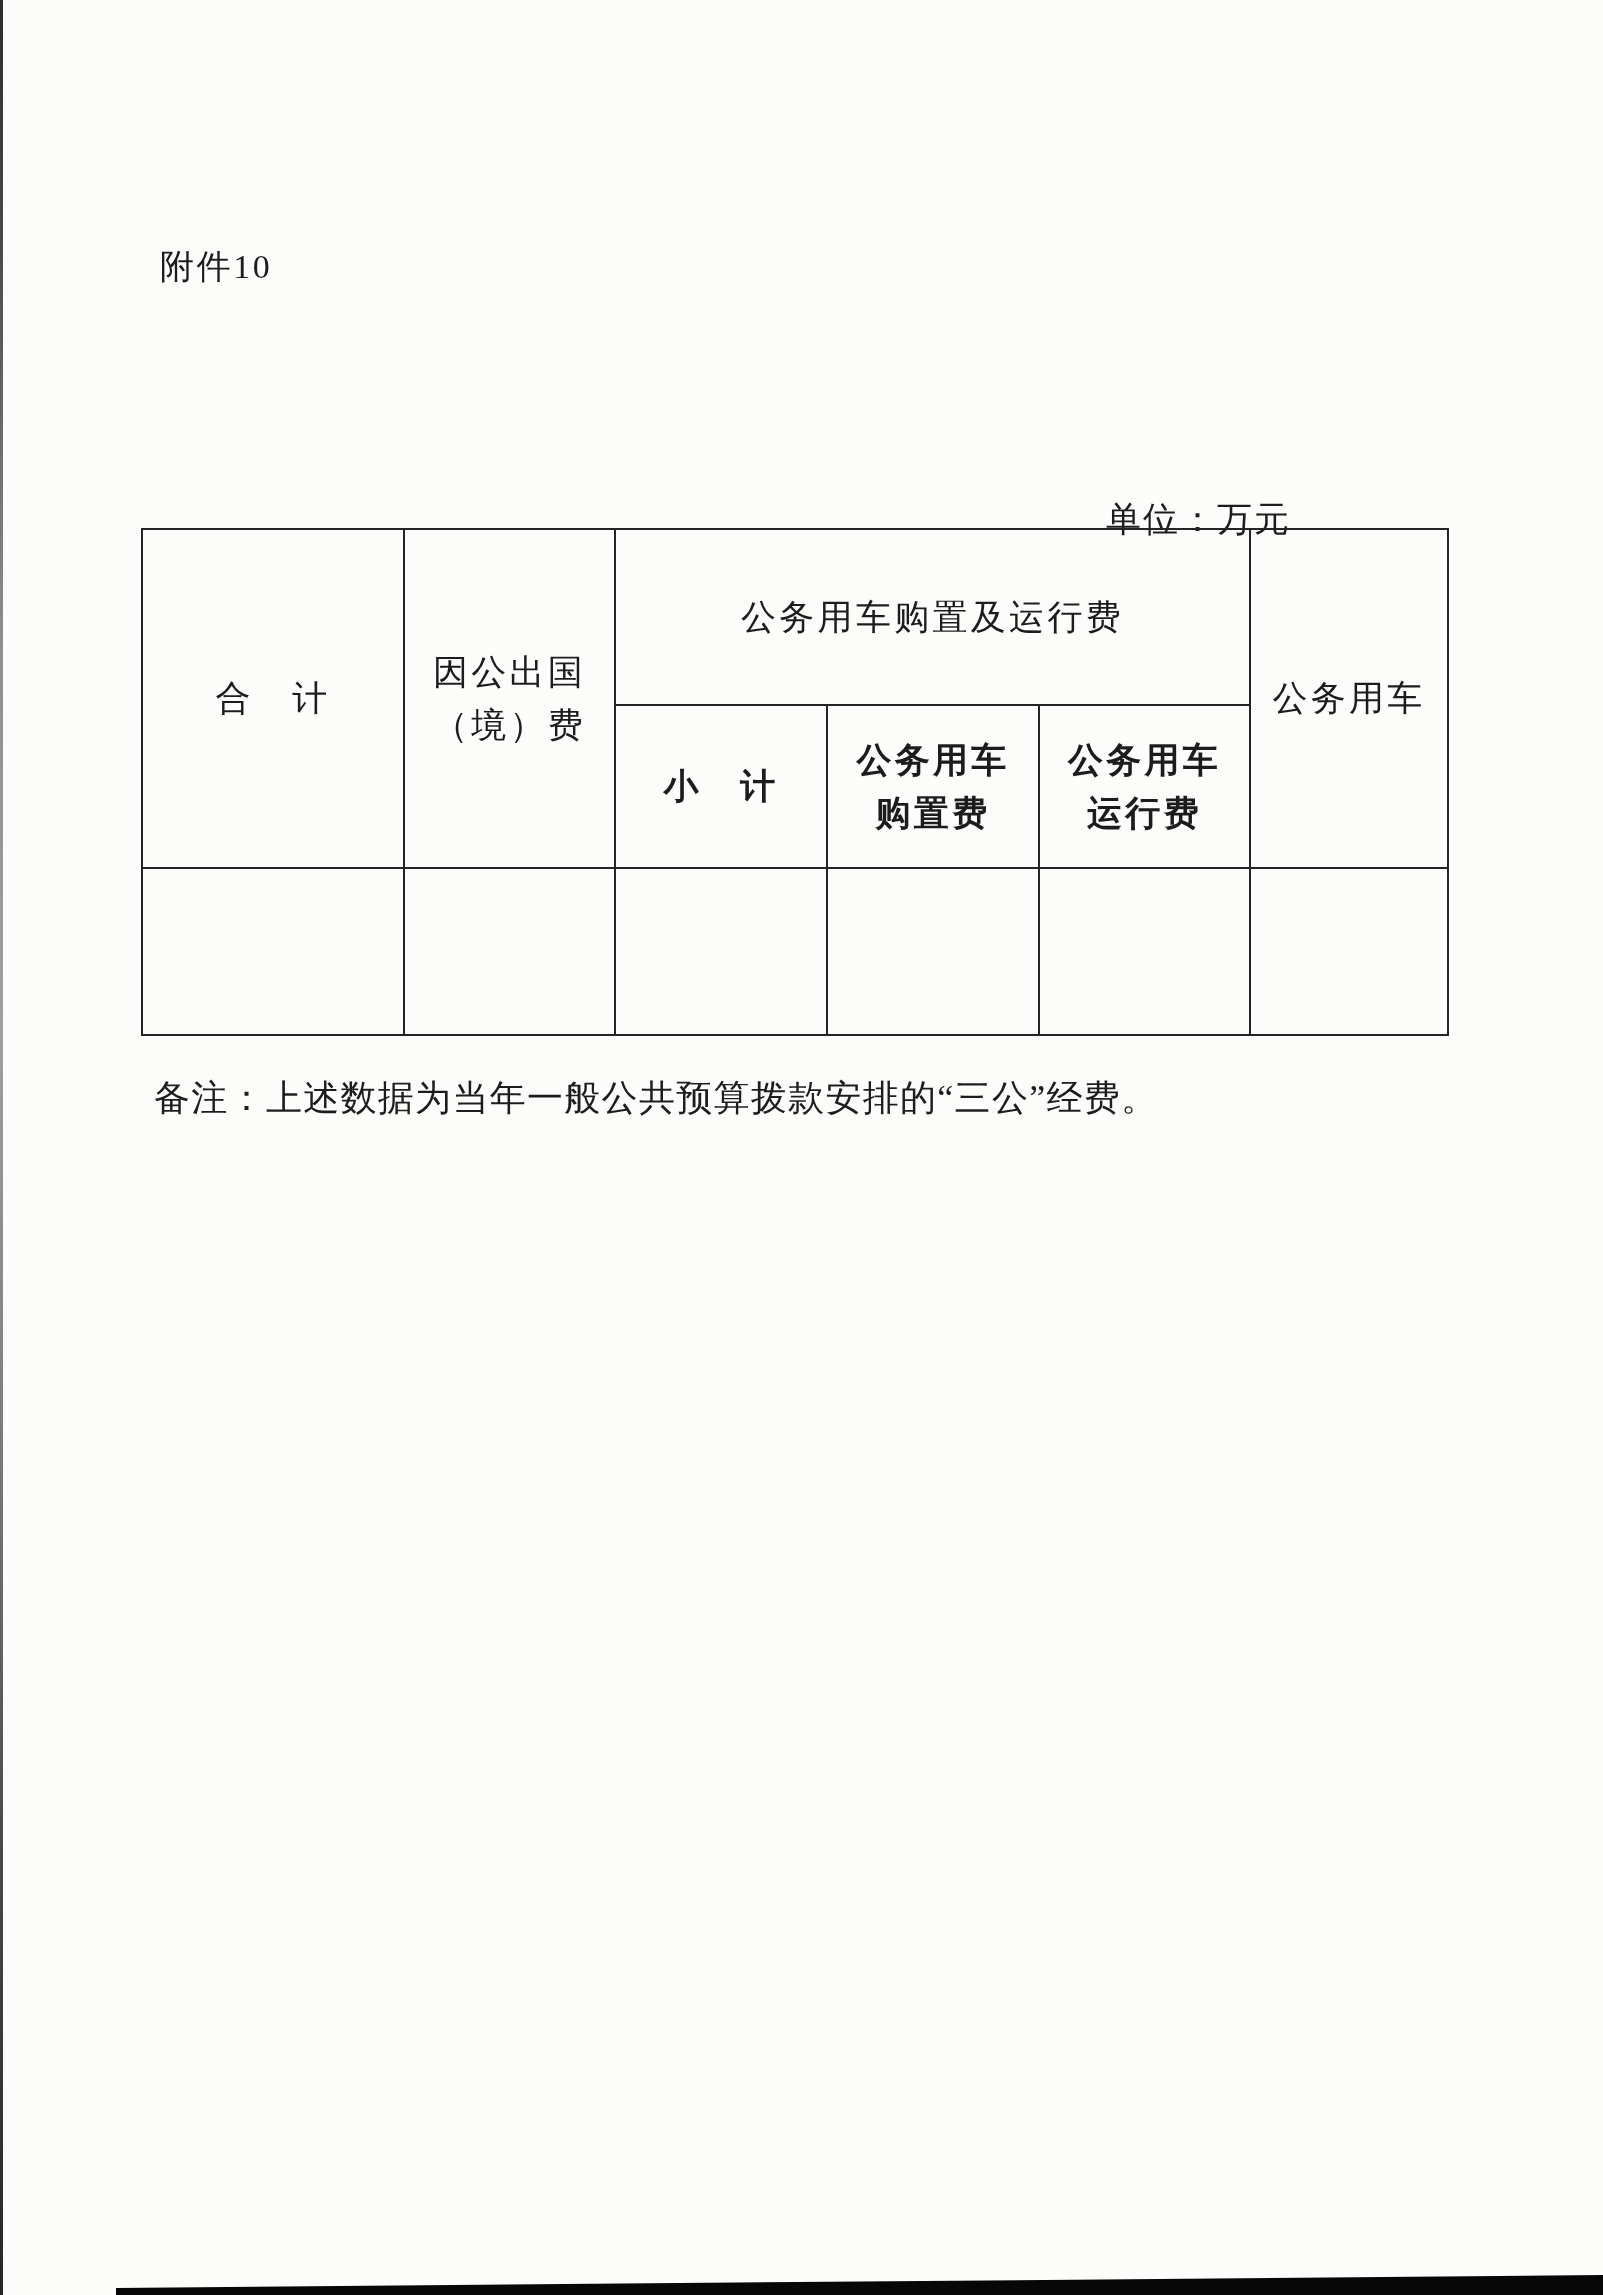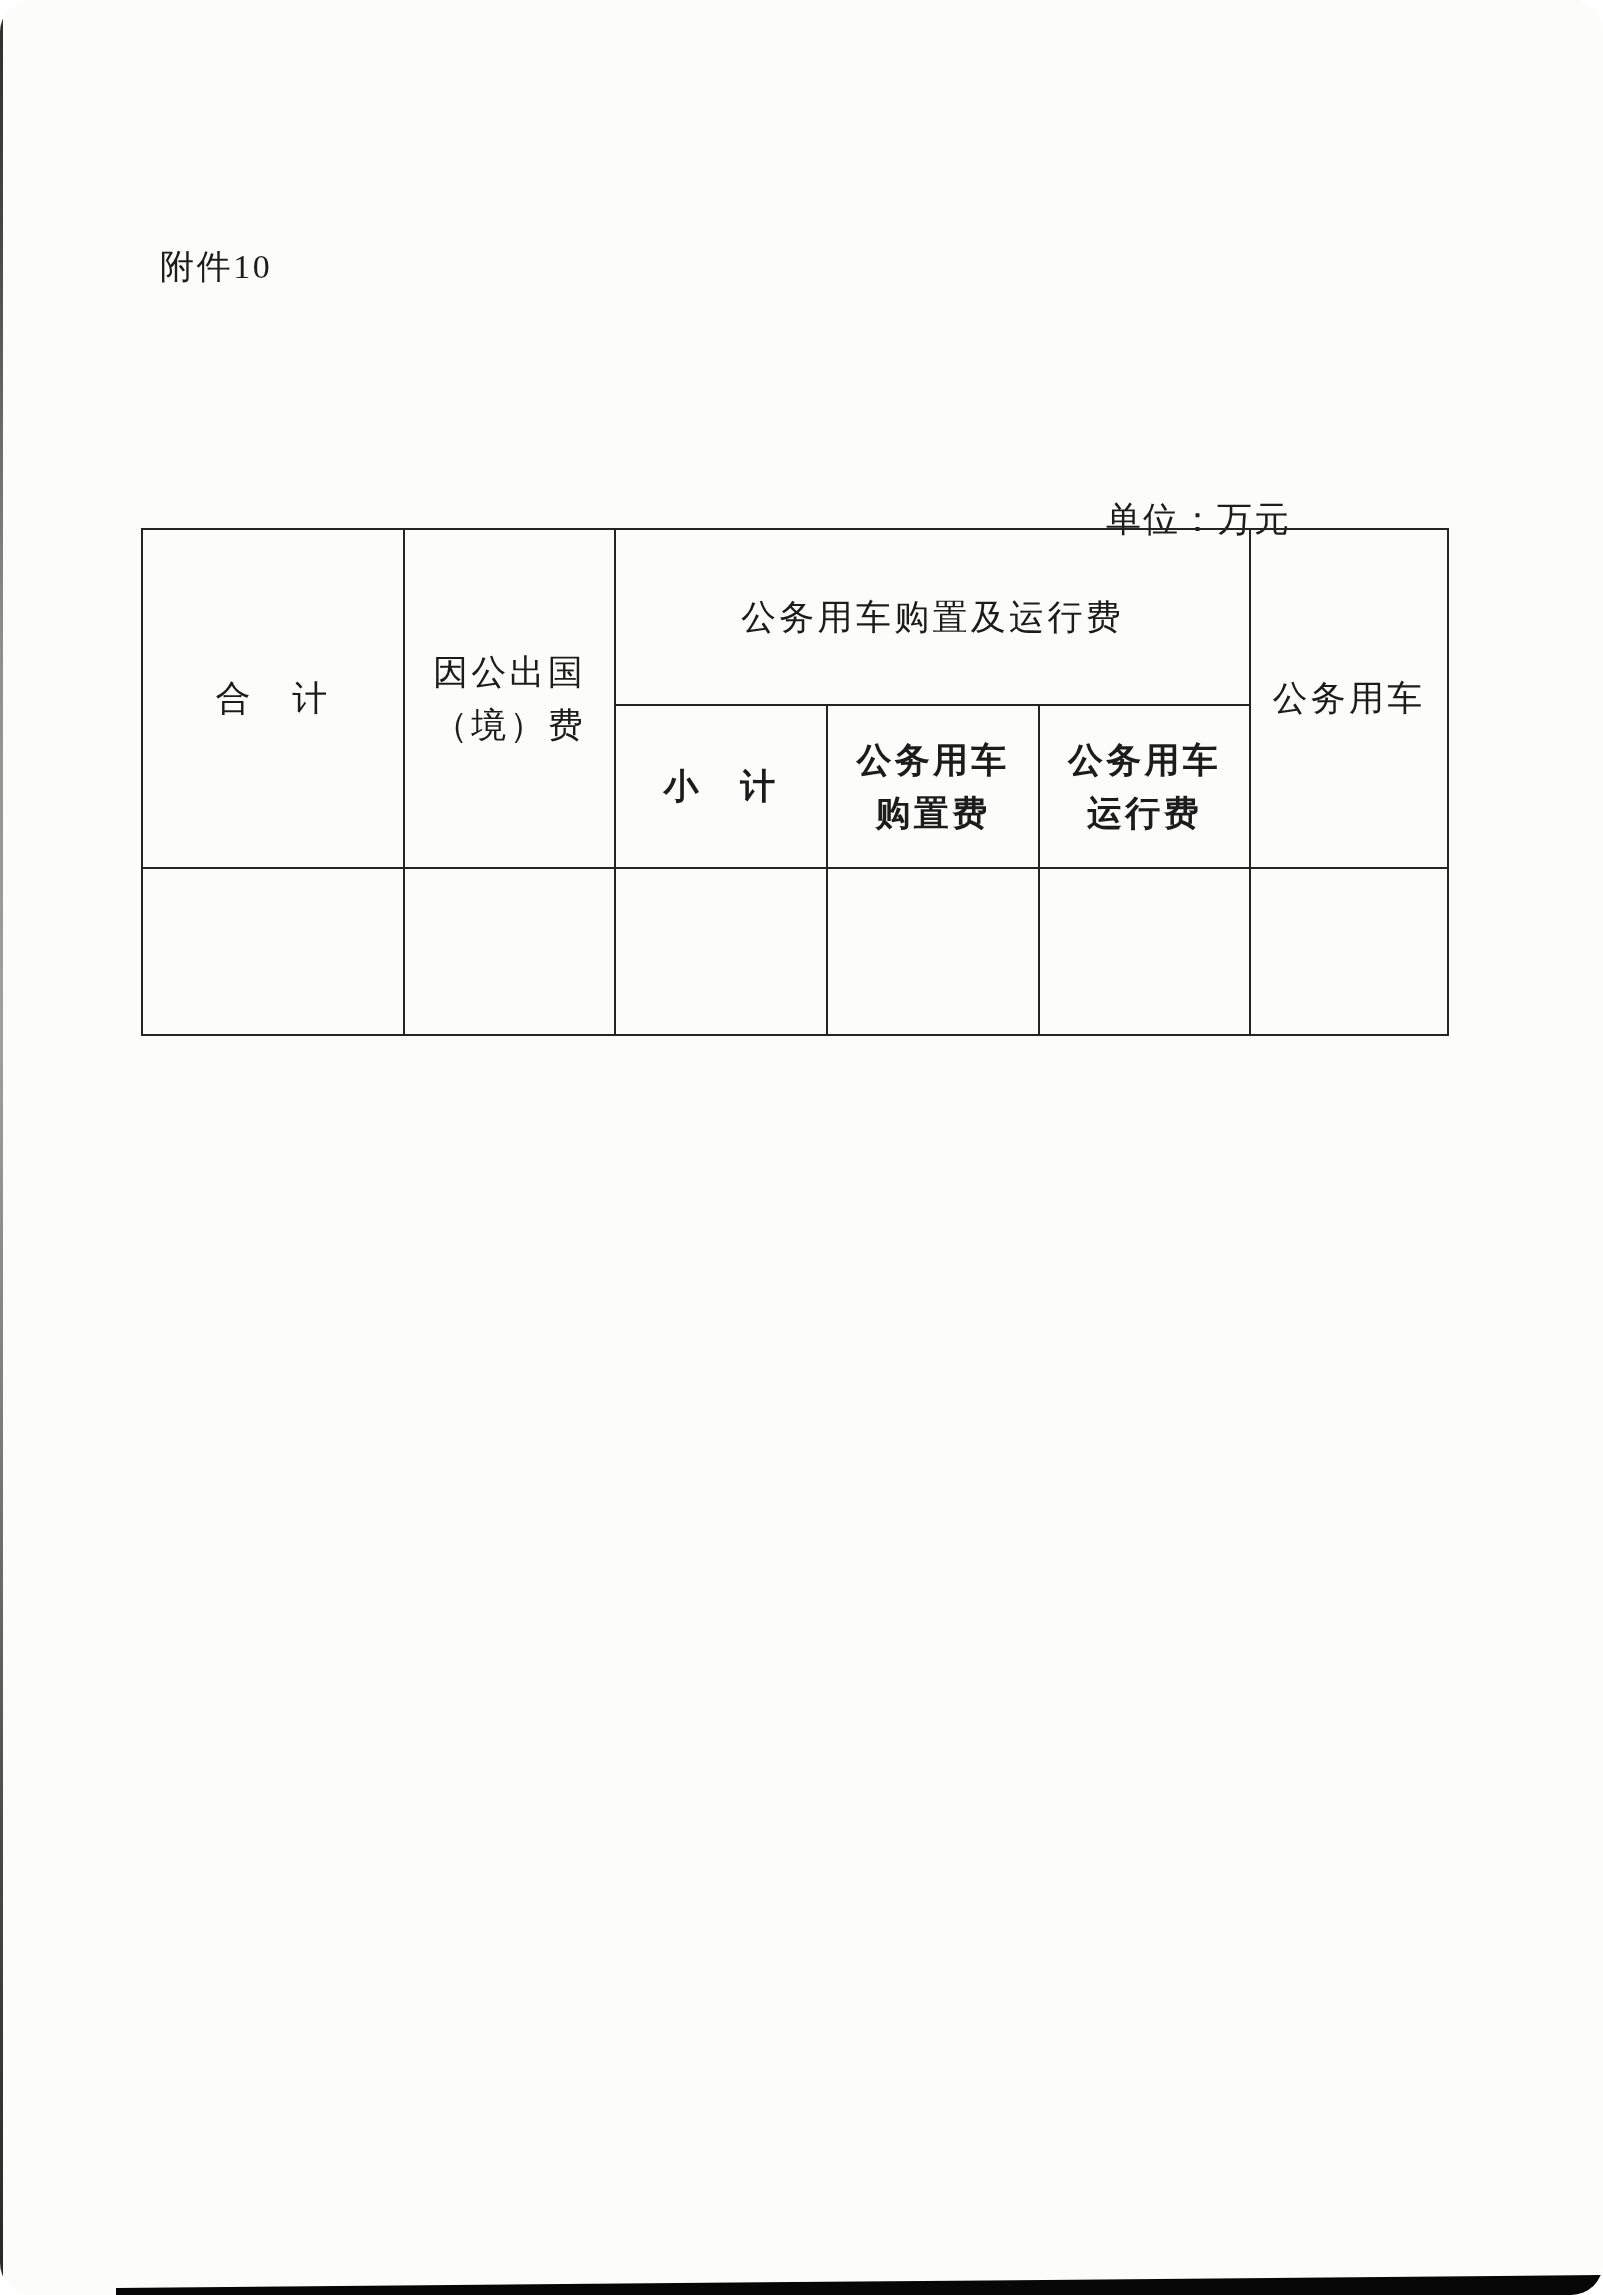--- a/index.html
+++ b/index.html
@@ -8,21 +8,20 @@
     background: #ffffff;
   }
   .page {
     position: relative;
     width: 1603px;
     height: 2295px;
     background: #fcfcfa;
     overflow: hidden;
     font-family: "Liberation Serif", "DejaVu Serif", serif;
     color: #1d1d1d;
-    border-radius: 32px;
   }
   .attachment-label {
     position: absolute;
     left: 160px;
     top: 247px;
     font-size: 34px;
     line-height: 40px;
     letter-spacing: 2.6px;
     white-space: nowrap;
   }
@@ -145,17 +144,18 @@
         <td></td>
         <td></td>
         <td></td>
         <td></td>
         <td></td>
         <td></td>
       </tr>
     </tbody>
   </table>
 
+  <div class="note">备注：上述数据为当年一般公共预算拨款安排的“三公”经费。</div>
 
   <div class="scan-bottom-bar"></div>
 
 </div>
 
 
 </body></html>

